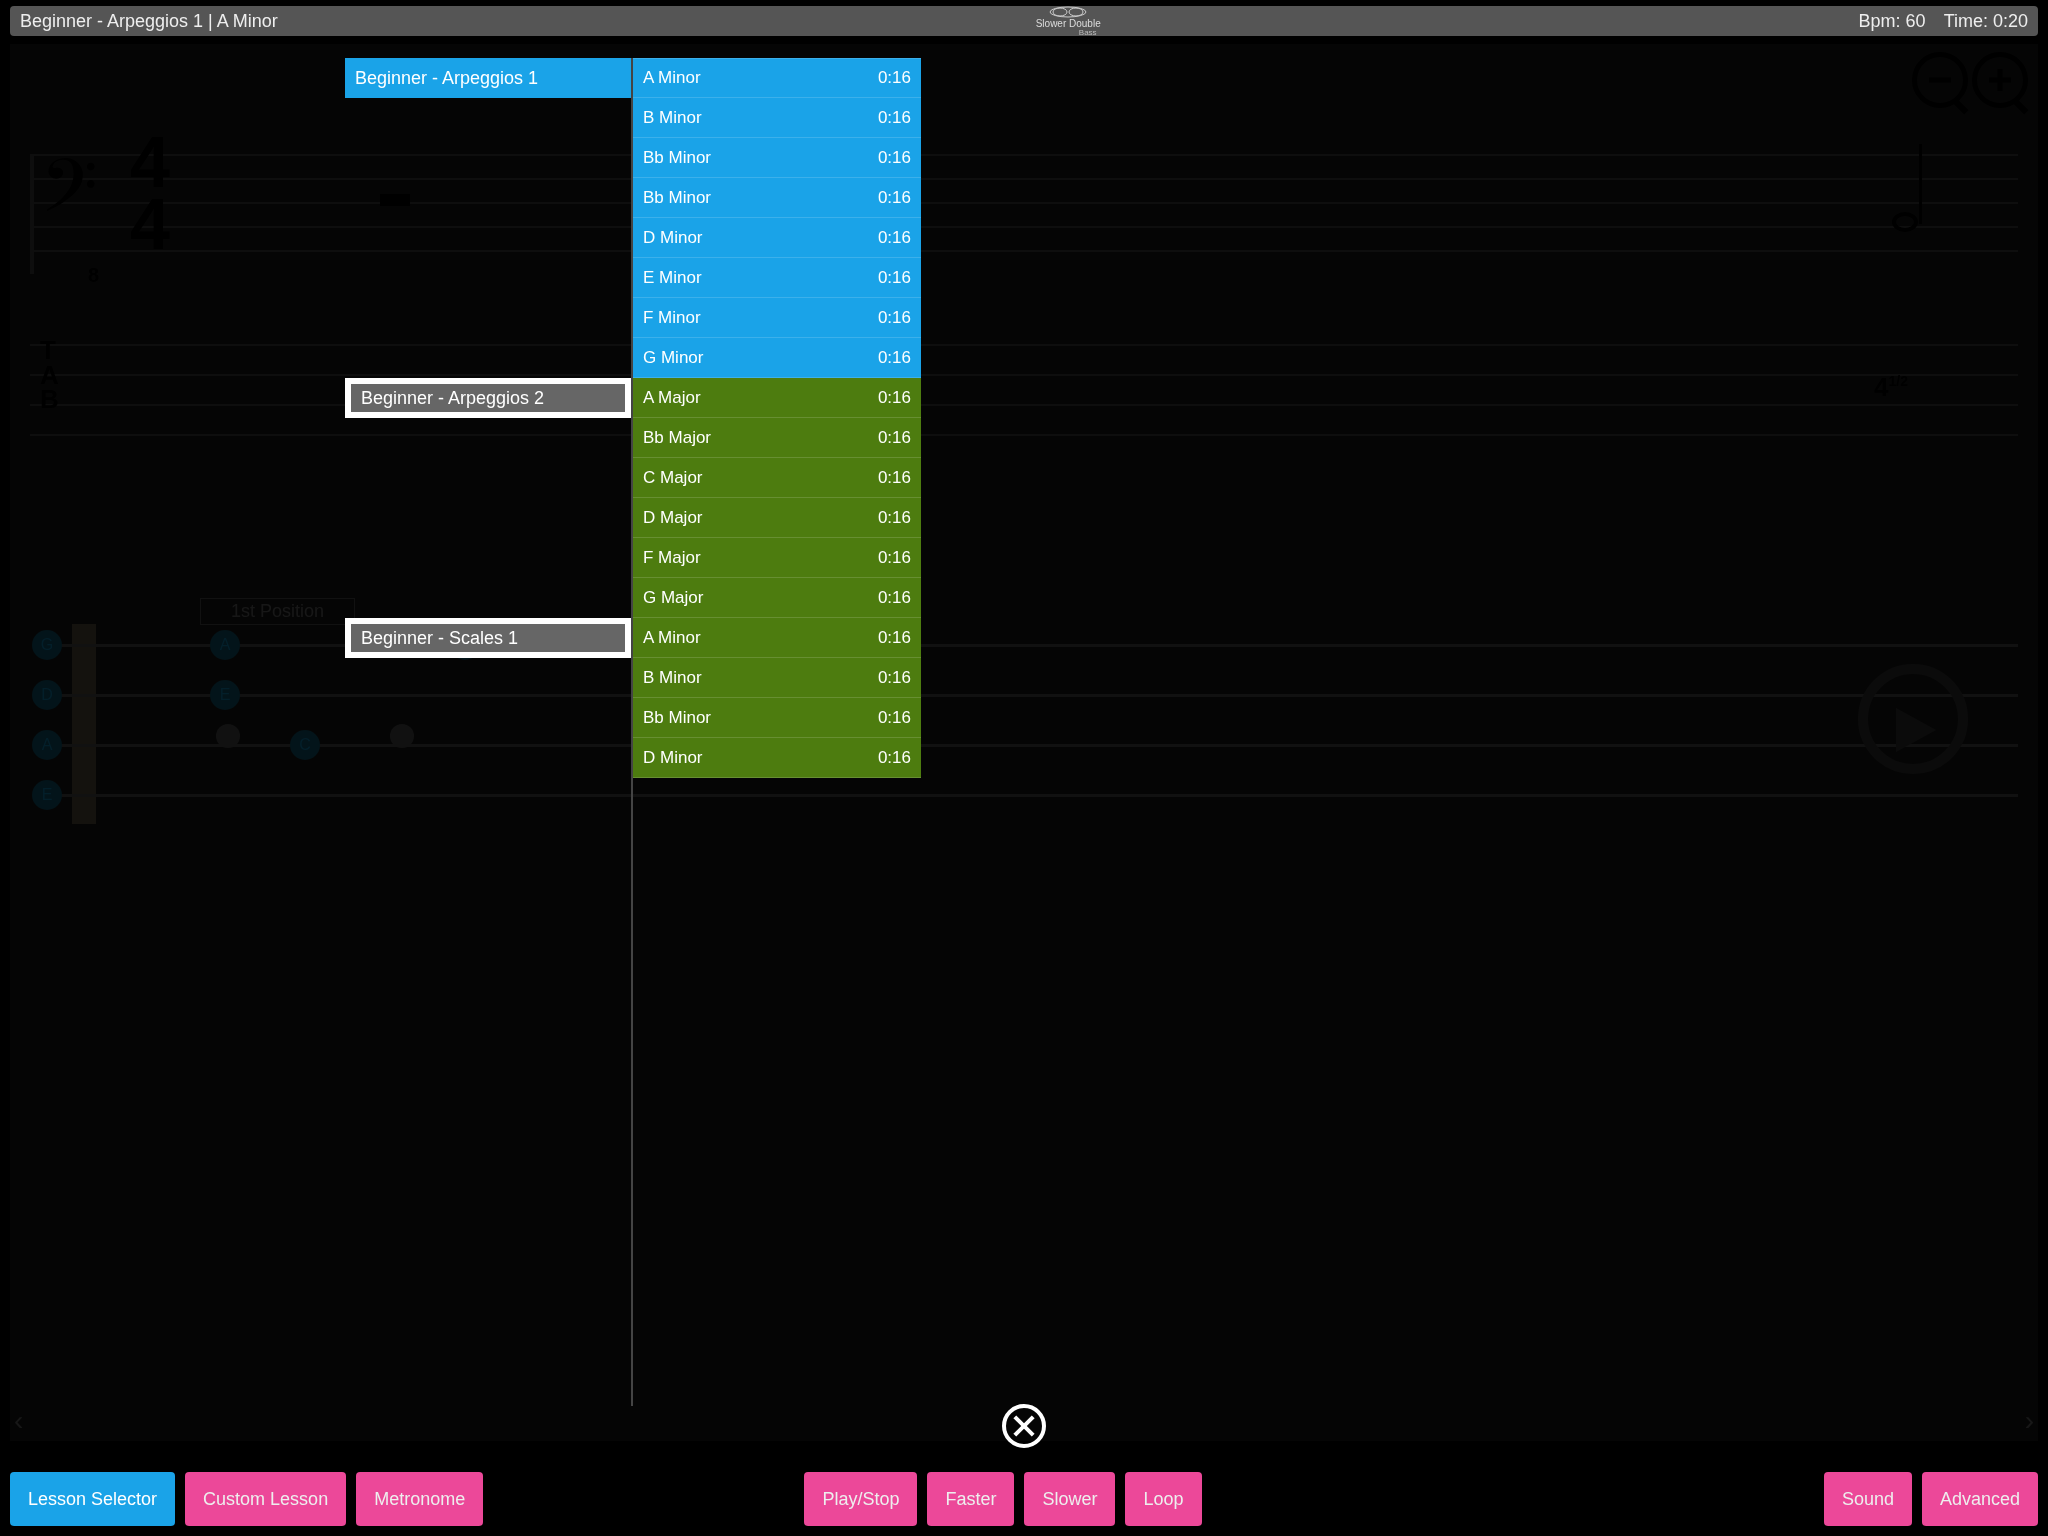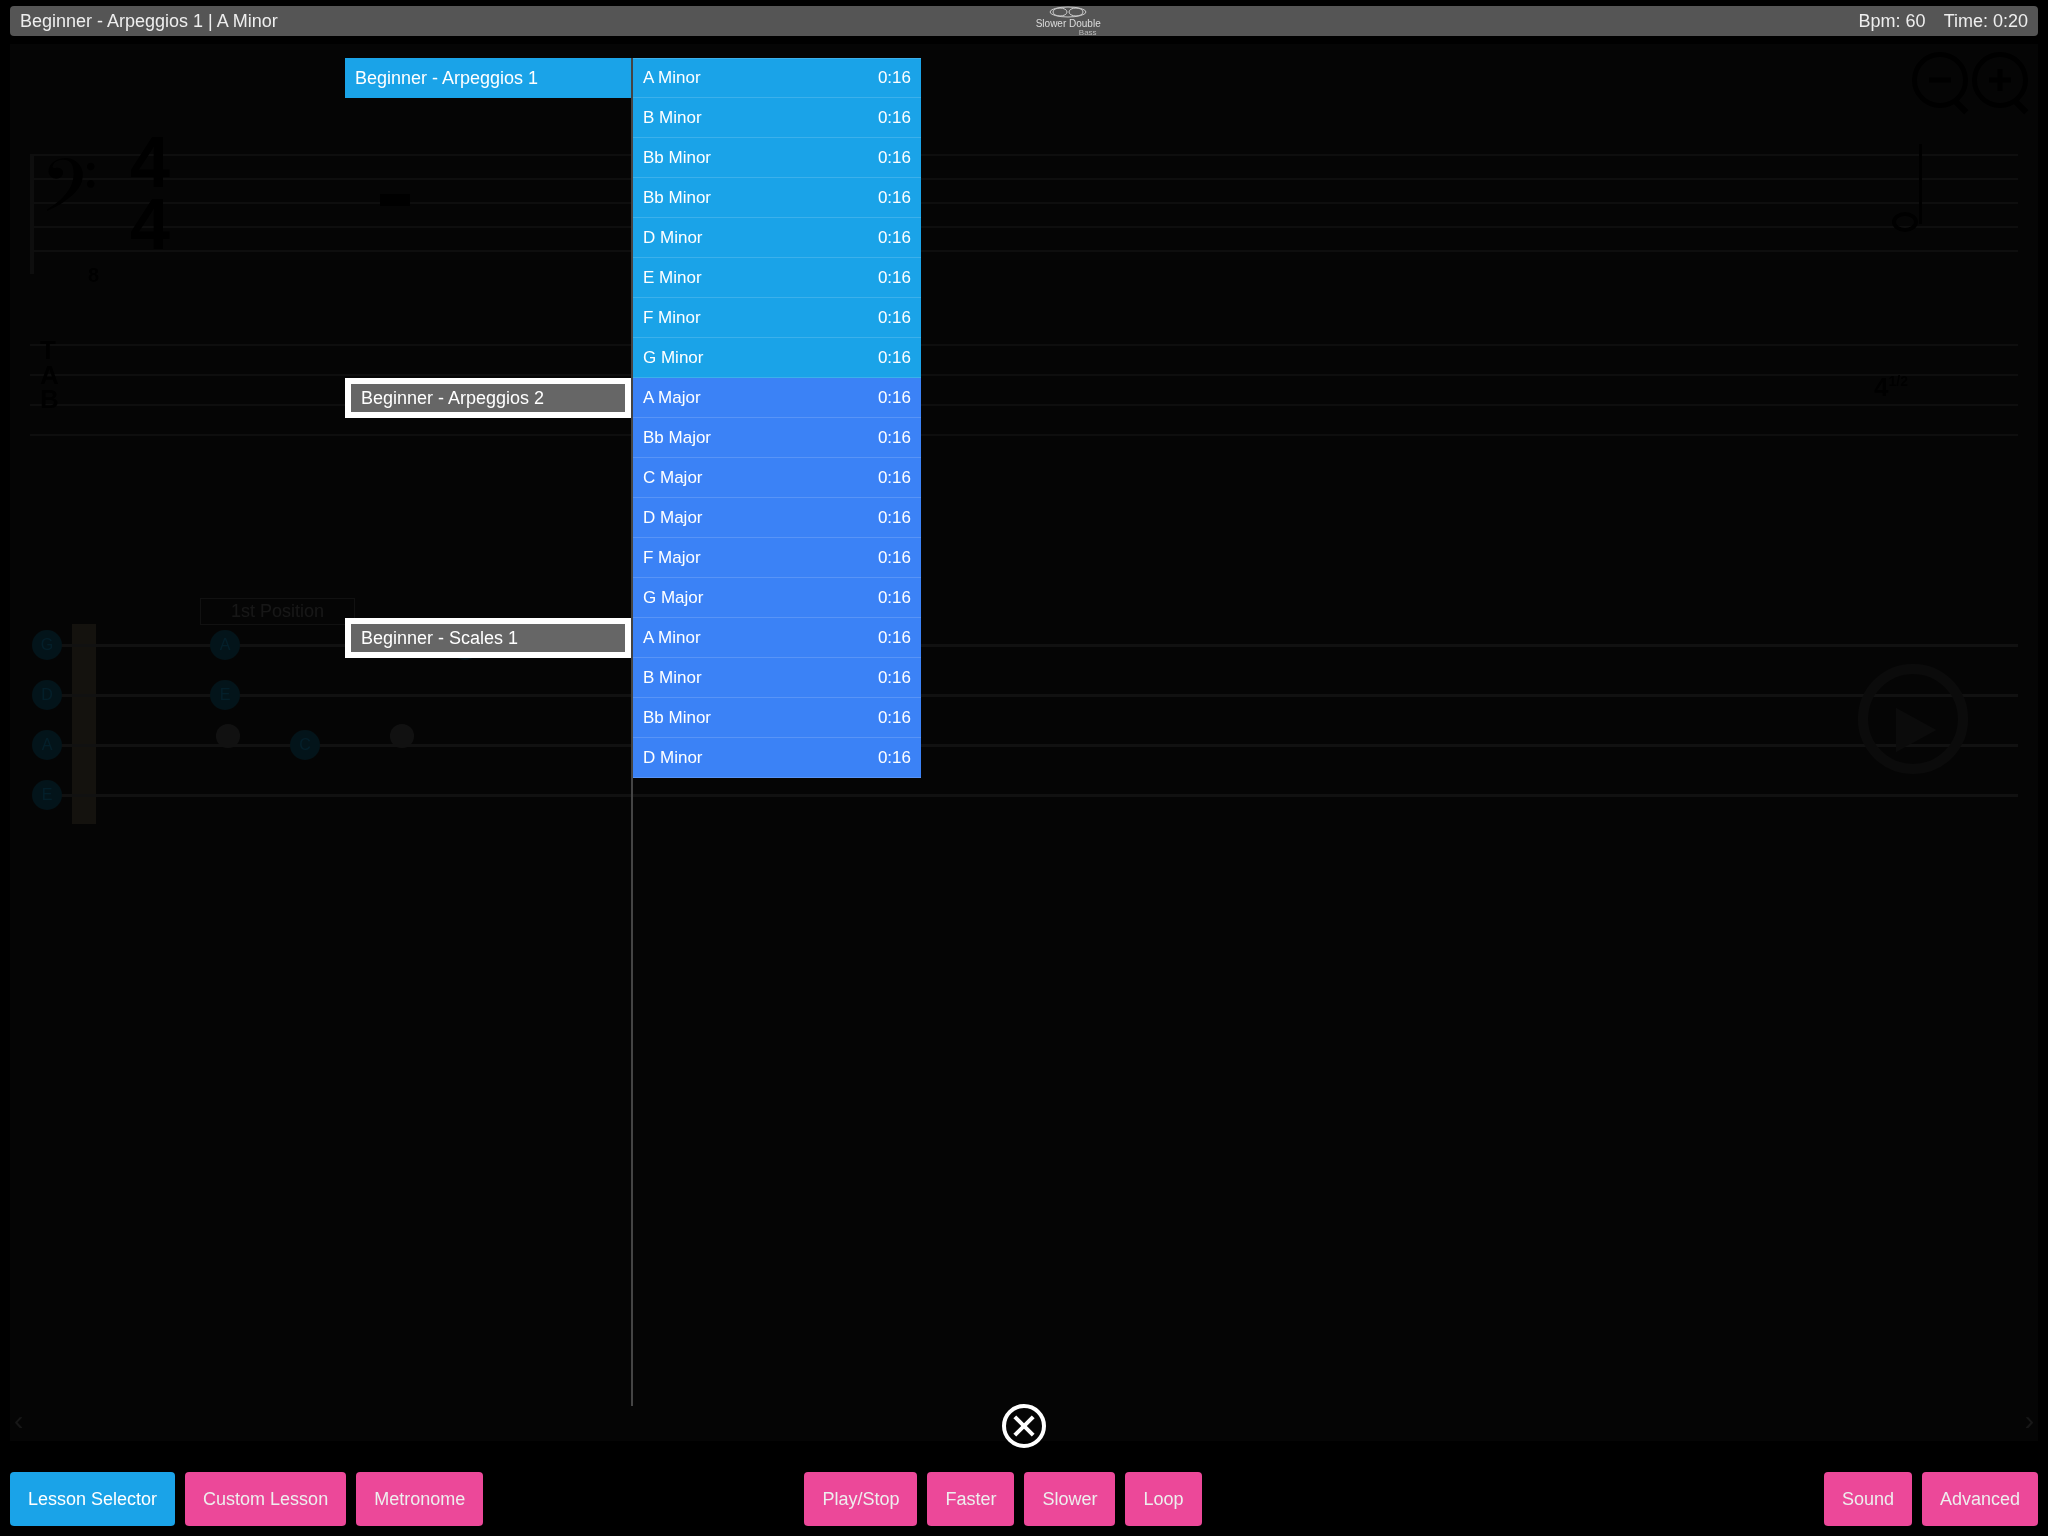--- a/index.html
+++ b/index.html
@@ -78,21 +78,21 @@
   }
   .group.sel { background:#1aa3e8; }
   .group.unsel { background:#666; border:6px solid #ffffff; }
   .spacer { flex:0 0 auto; }
   .item {
     height:40px; display:flex; align-items:center; justify-content:space-between;
     padding:0 10px; font-size:17px; border-bottom:1px solid rgba(255,255,255,0.15);
   }
   .item.blue { background:#1aa3e8; color:#fff; }
   .item.blue:first-child { border-top:1px solid rgba(255,255,255,0.15);}
-  .item.gray { background:#3b82f6; color:#fff; }
+  .item.gray { background:#4d7c0f; color:#fff; }
 
   .close {
     position:absolute; left:50%; transform:translateX(-50%); bottom:88px;
     width:44px; height:44px; border:4px solid #fff; border-radius:50%;
     display:flex; align-items:center; justify-content:center; cursor:pointer;
   }
   .close::before,.close::after{content:"";position:absolute;width:26px;height:4px;background:#fff;}
   .close::before{transform:rotate(45deg);} .close::after{transform:rotate(-45deg);}
 
   

